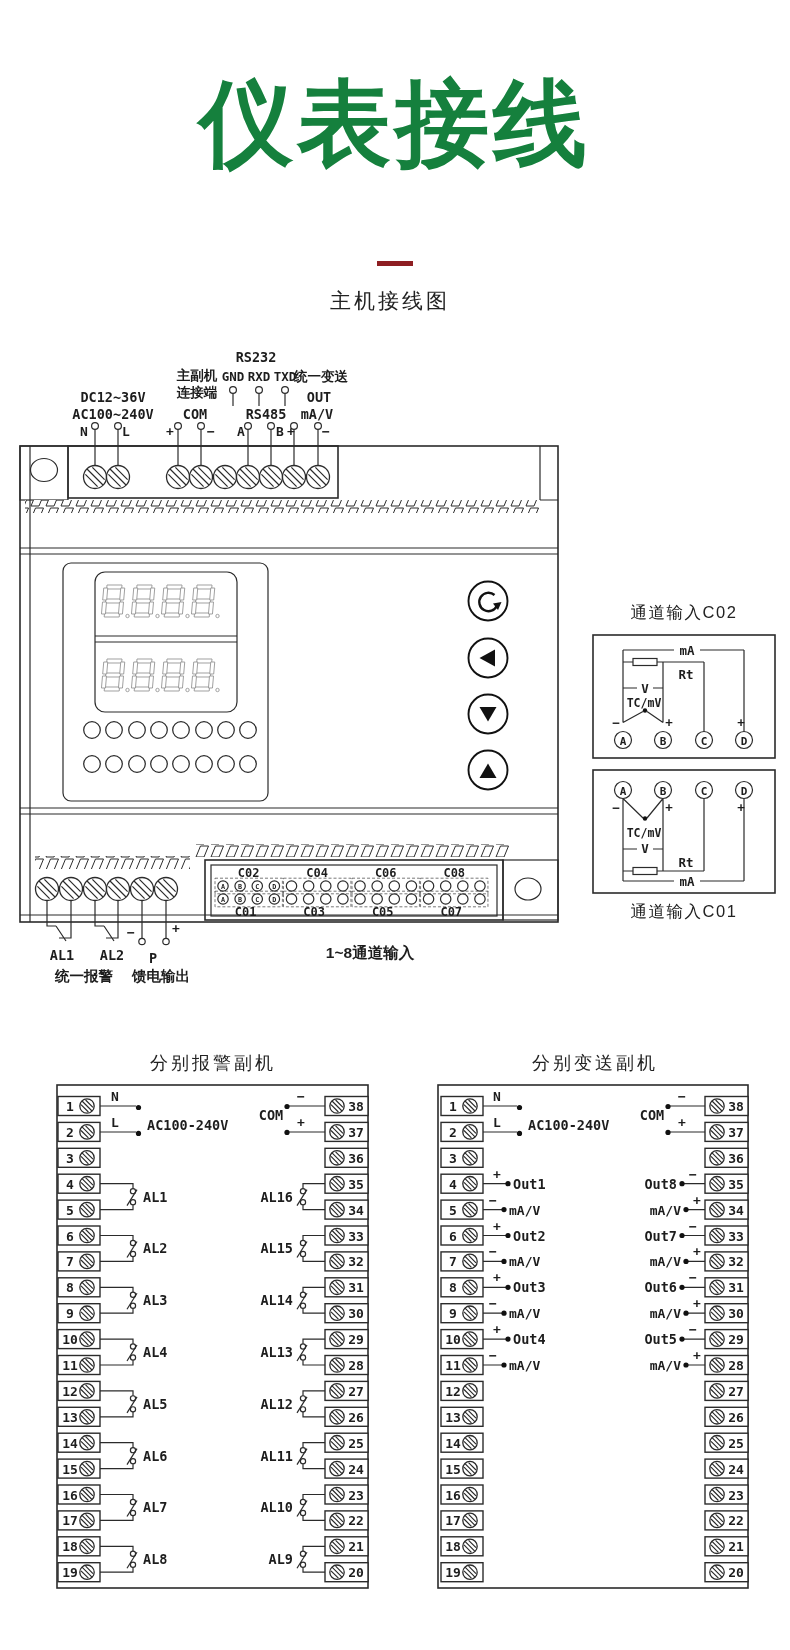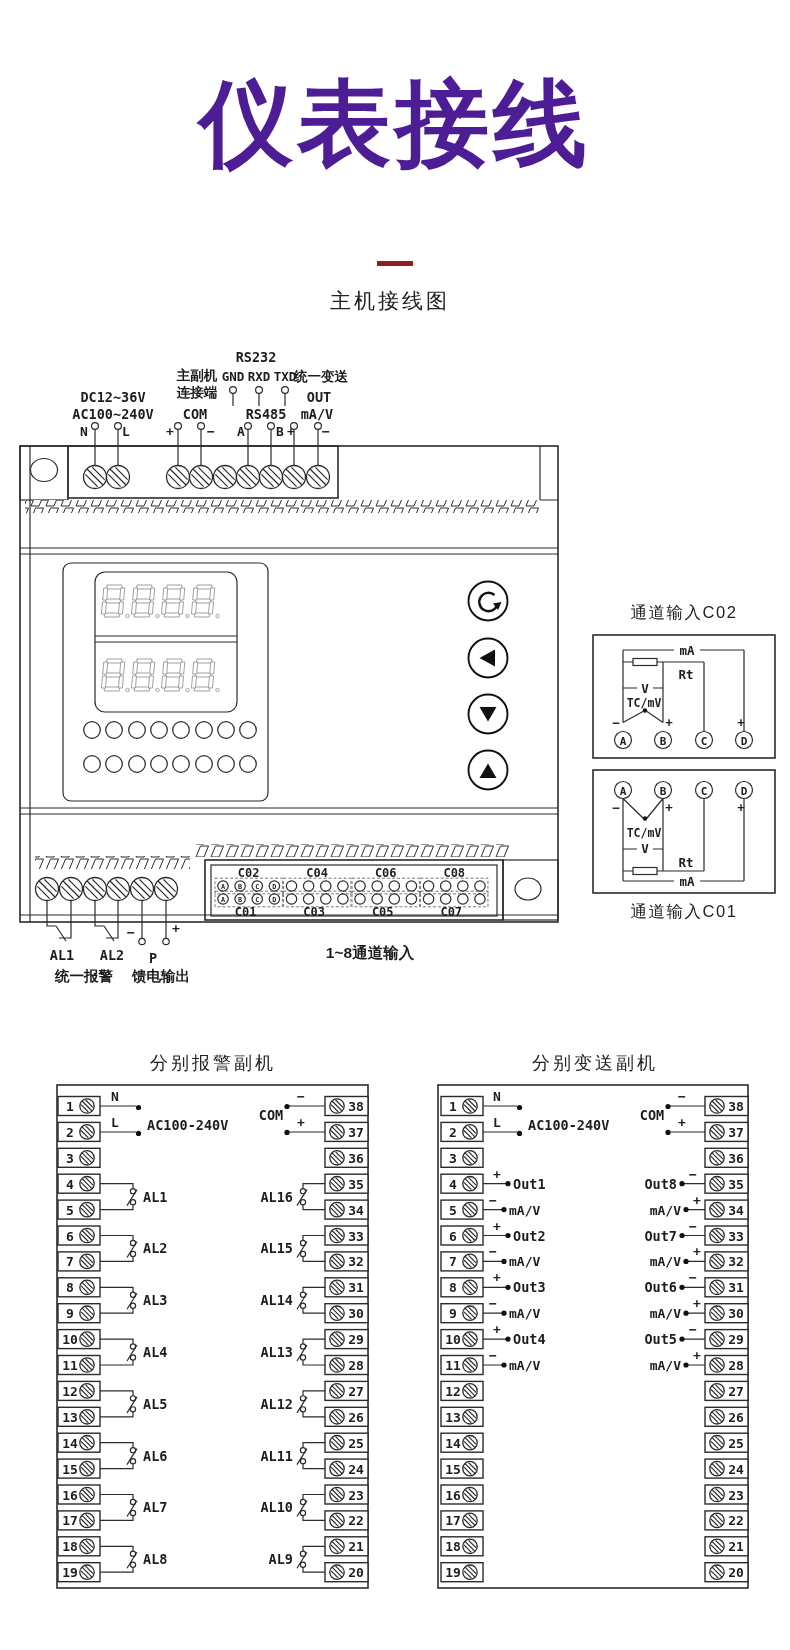--- a/index.html
+++ b/index.html
@@ -1,19 +1,19 @@
 <!DOCTYPE html>
 <html><head>
 <meta charset="utf-8">
 <style>
   html,body{margin:0;padding:0;background:#fff;}
   .page{position:relative;width:790px;height:1650px;background:#fff;overflow:hidden;
         font-family:"Liberation Sans","DejaVu Sans",sans-serif;}
   .big-title{position:absolute;top:72px;left:0;width:790px;margin:0;text-align:center;
-             font-size:94px;line-height:1.1;font-weight:700;color:#4c1d95;letter-spacing:4px;}
+             font-size:94px;line-height:1.1;font-weight:700;color:#15803d;letter-spacing:4px;}
   .red-divider{position:absolute;top:261px;left:377px;width:36px;height:5px;background:#8e1e22;}
   svg{position:absolute;left:0;top:290px;}
   .ln{stroke:#2b2b2b;stroke-width:1.2;fill:none;}
   .ln15{stroke:#2b2b2b;stroke-width:1.6;fill:none;}
   .cell{fill:#fff;stroke:#2b2b2b;stroke-width:1.4;}
   .scr{fill:#fff;stroke:#2b2b2b;stroke-width:1.3;}
   .led{fill:#fff;stroke:#2b2b2b;stroke-width:1.25;}
   .lnb{fill:#fff;stroke:#111;stroke-width:1.9;}
   .seg{stroke:#979797;stroke-width:0.9;fill:#fff;}
   .dot{fill:#111;stroke:none;}

